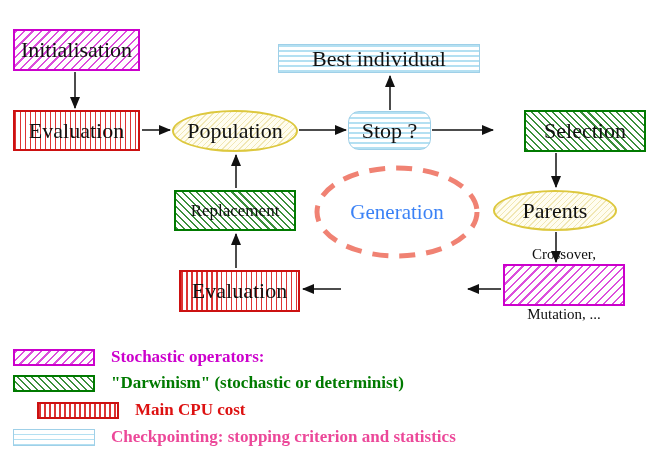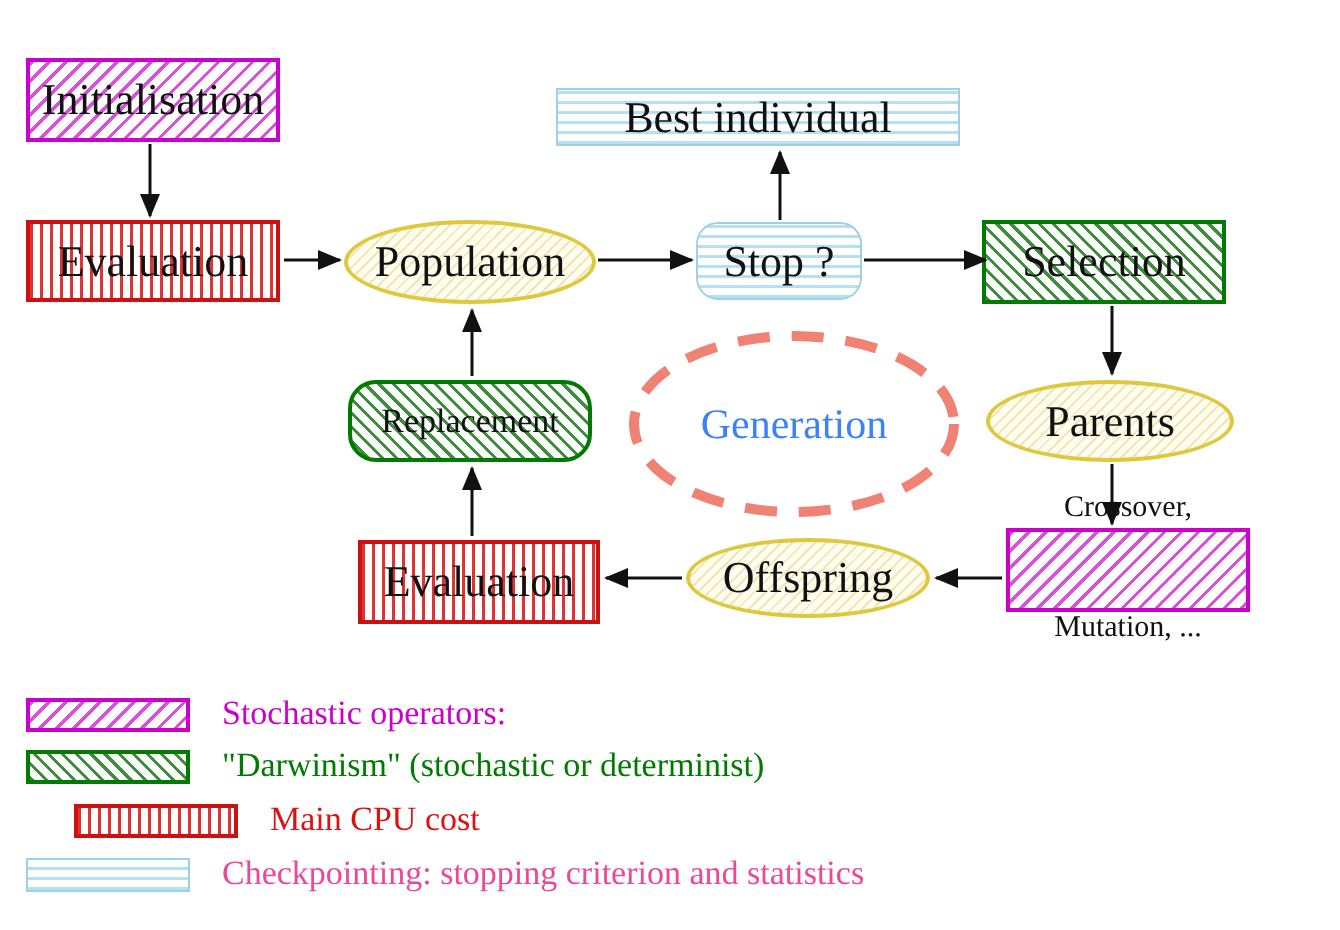--- a/index.html
+++ b/index.html
@@ -40,21 +40,21 @@
   .fs-small{font-size:15px;gap:44px;}
   #generation-label{
     position:absolute;left:317px;top:197px;width:160px;height:30px;
     display:flex;align-items:center;justify-content:center;
     font-size:21px;color:#3b82f6;
   }
   #arrow-layer{position:absolute;left:0;top:0;pointer-events:none;}
   
   .legend-row{
     position:absolute;left:13px;display:flex;align-items:center;
-    font-size:17px;white-space:nowrap;
+    font-size:17px;white-space:nowrap;font-weight:bold;
   }
   .swatch{width:82px;height:17px;box-sizing:border-box;flex:0 0 auto;margin-right:16px;}
   .lg-magenta{color:#cc00cc;}
   .lg-gold{color:#efc21d;margin-left:9px;}
   .lg-green{color:#007a00;}
   .lg-red{color:#dd1111;}
   .lg-cyan{color:#ec4899;}
 </style>
 </head>
 <body>
@@ -74,40 +74,37 @@
   </div>
 
   <div class="node stripes-cyan rounded fs-big" style="left:348px;top:111px;width:83px;height:39px;border-width:1.5px;">
     <span>Stop ?</span>
   </div>
 
   <div class="node stripes-cyan fs-big" style="left:278px;top:44px;width:202px;height:29px;border-width:1.5px;">
     <span>Best individual</span>
   </div>
 
-  <div class="node hatch-green fs-big" style="left:491px;top:110px;width:122px;height:42px;">
+  <div class="node hatch-green fs-big" style="left:524px;top:110px;width:122px;height:42px;">
     <span>Selection</span>
   </div>
 
-  <div class="node hatch-green fs-mid" style="left:174px;top:190px;width:122px;height:41px;border-radius:14px;">
+  <div class="node hatch-green fs-mid" style="left:174px;top:190px;width:122px;height:41px;">
     <span>Replacement</span>
   </div>
 
   <div class="node ellipse-yellow fs-big" style="left:493px;top:190px;width:124px;height:41px;">
     <span>Parents</span>
   </div>
 
   <div class="node hatch-magenta fs-small" style="left:503px;top:264px;width:122px;height:42px;flex-direction:column;">
     <span>Crossover,</span>
     <span>Mutation, ...</span>
   </div>
 
-  <div class="node ellipse-yellow fs-big" style="left:343px;top:269px;width:122px;height:40px;">
-    <span>Offspring</span>
-  </div>
 
   <div class="node stripes-red fs-big" style="left:179px;top:270px;width:121px;height:42px;">
     <span>Evaluation</span>
   </div>
 
   <div id="generation-label">
     <span>Generation</span>
   </div>
 
   <svg id="arrow-layer" width="670" height="465" viewBox="0 0 670 465">

